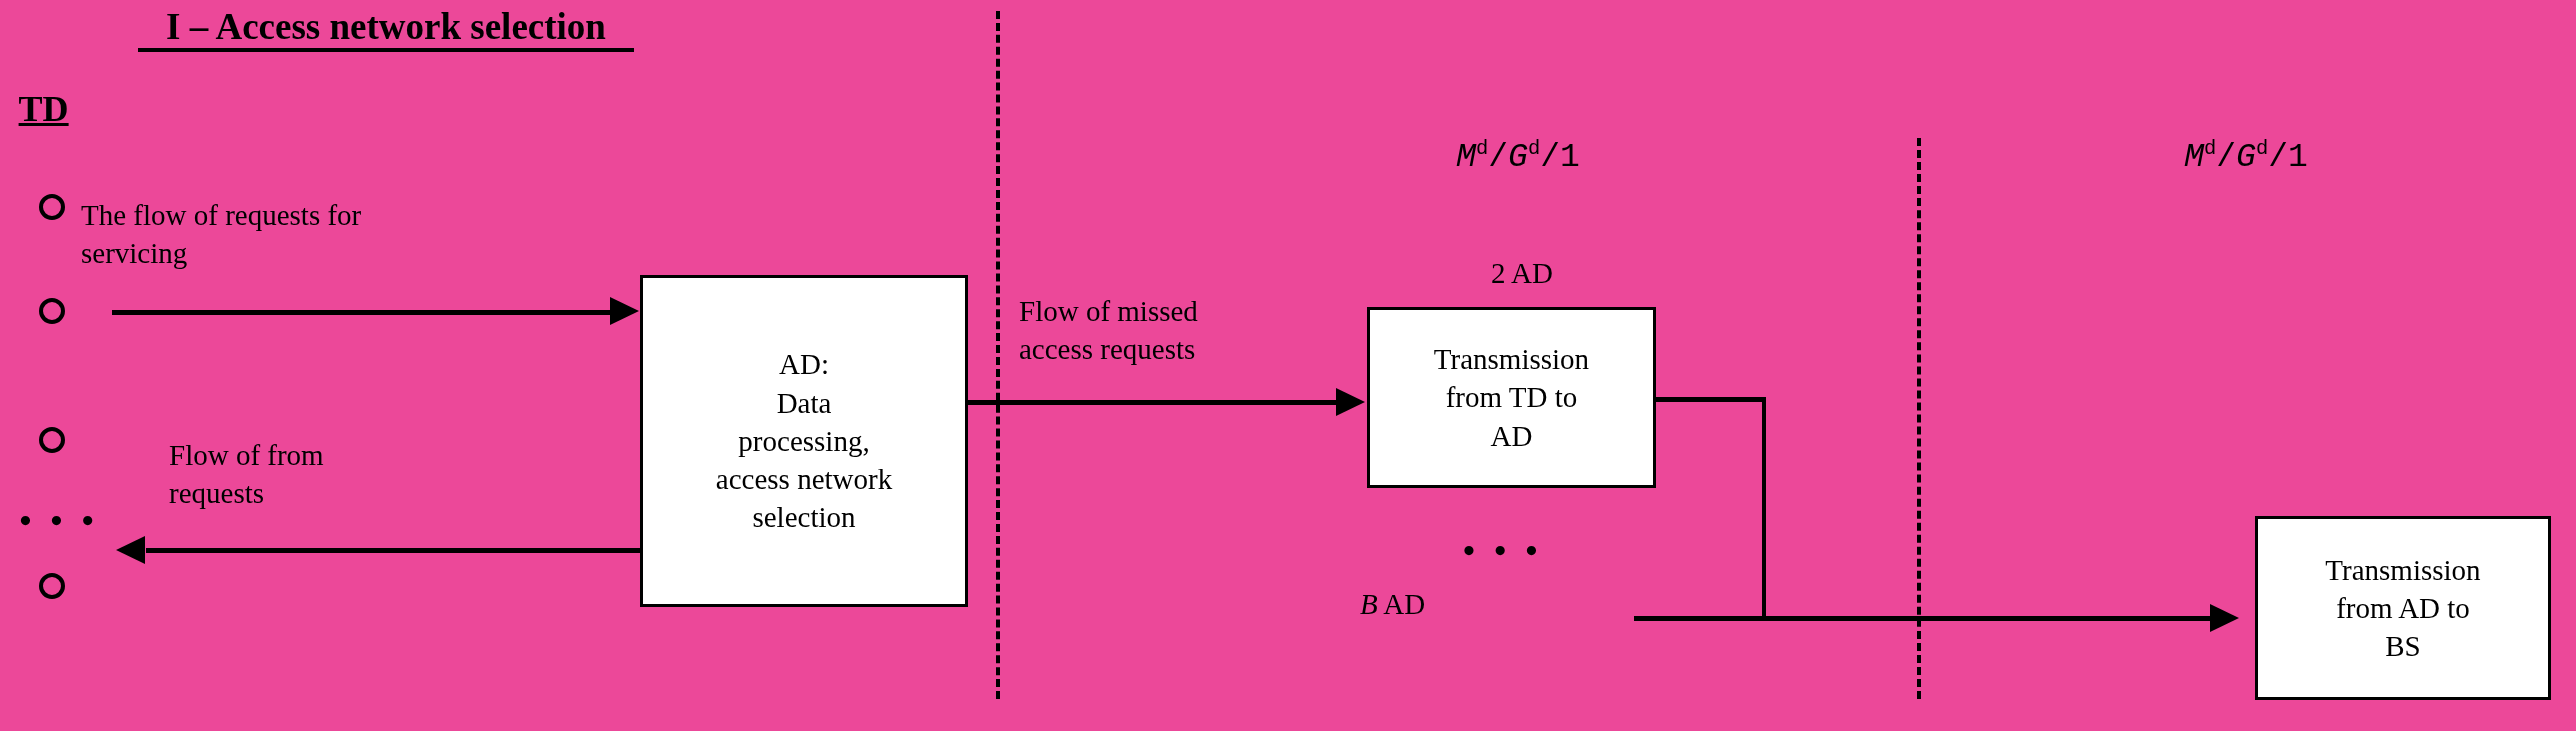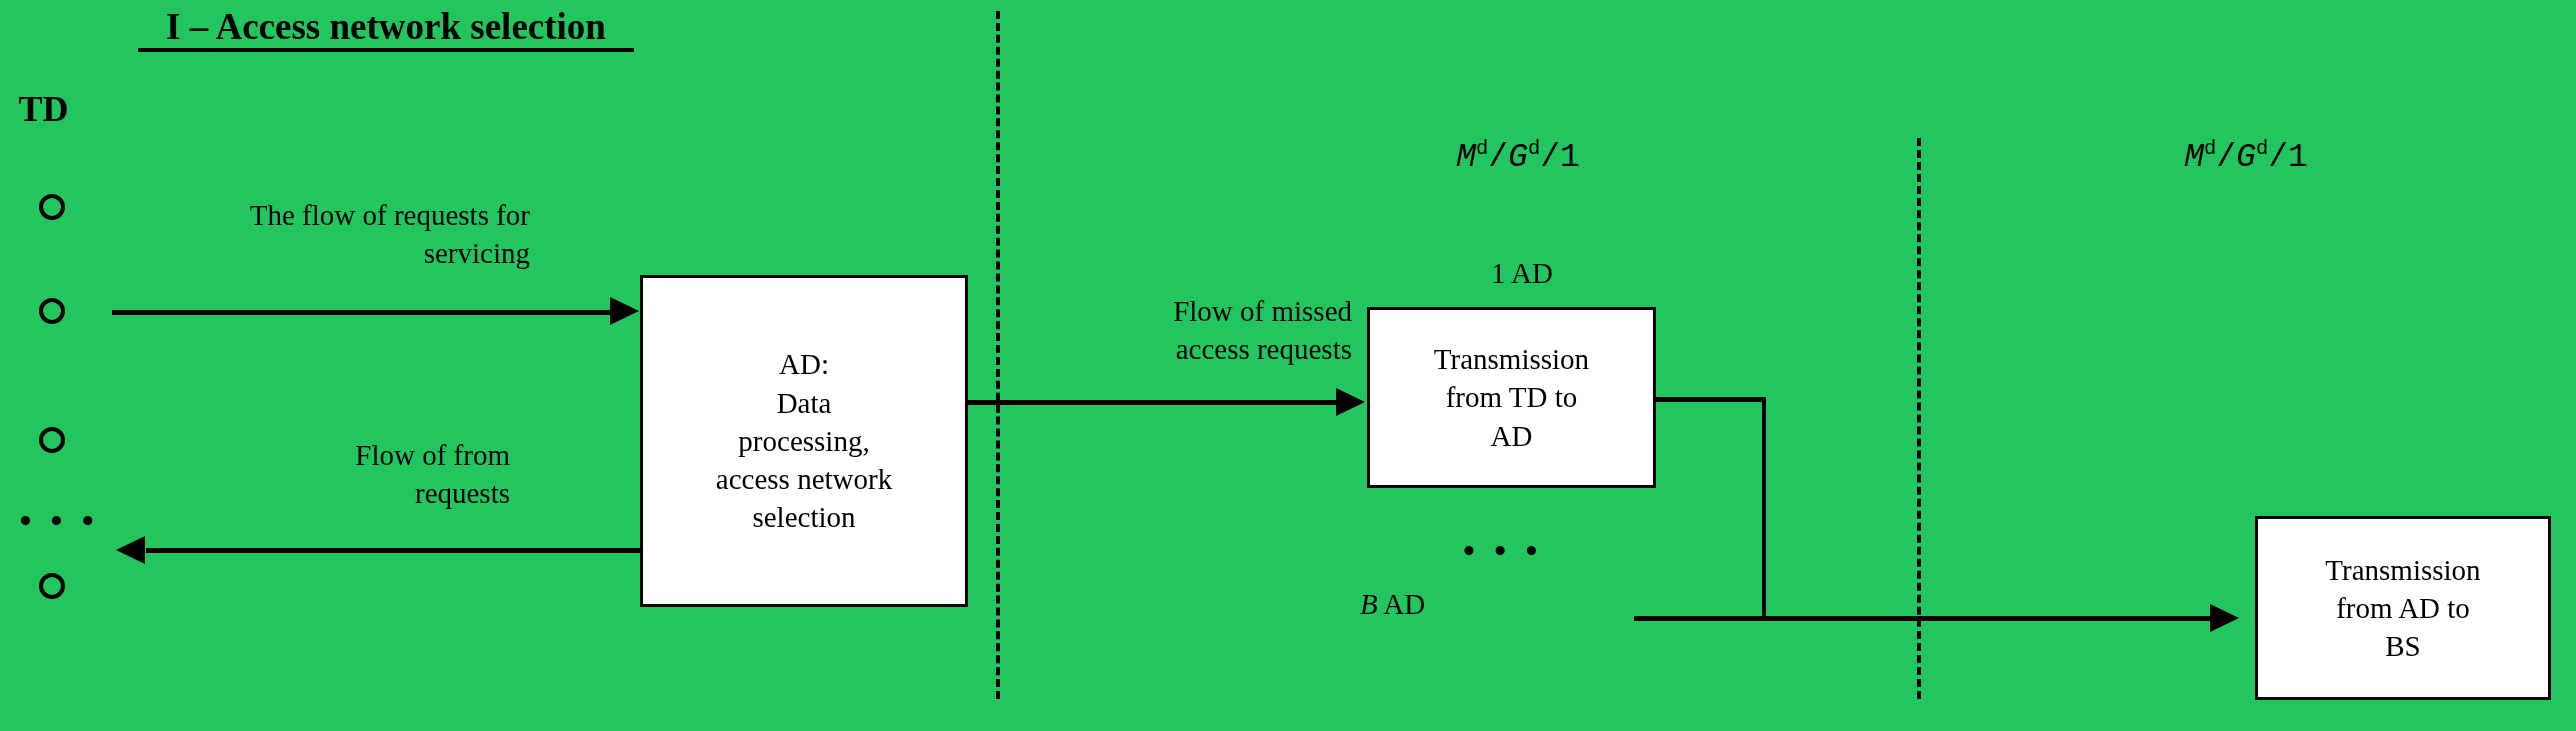--- a/index.html
+++ b/index.html
@@ -4,21 +4,21 @@
 <style>
   html, body {
     margin: 0;
     padding: 0;
     background: #ffffff;
   }
   #stage {
     position: relative;
     width: 2576px;
     height: 732px;
-    background: #22c55e;
+    background: #ec4899;
     font-family: "Liberation Serif", "DejaVu Serif", serif;
     color: #000000;
     overflow: hidden;
   }
   .abs { position: absolute; }
 
   
   .section-title {
     font-weight: bold;
     font-size: 37px;
@@ -28,20 +28,21 @@
     border-bottom: 4.6px solid #000;
     padding-bottom: 1.5px;
   }
 
   
   .td-label {
     font-weight: bold;
     font-size: 36px;
     line-height: 1;
     white-space: nowrap;
+    text-decoration: underline;
   }
   .td-circle {
     width: 26px;
     height: 26px;
     border: 4.6px solid #000;
     border-radius: 50%;
     box-sizing: border-box;
   }
   .vdots {
     font-size: 34px;
@@ -64,21 +65,21 @@
   .proc-box .box-text {
     font-size: 29px;
     line-height: 1.32;
     padding: 0 6.2px;
   }
 
   
   .flow-label {
     font-size: 29px;
     line-height: 1.3;
-    text-align: right;
+    text-align: left;
     white-space: pre-line;
   }
   .small-label {
     font-size: 29px;
     line-height: 1.2;
     white-space: nowrap;
     text-align: center;
   }
   .queue-label {
     font-size: 33px;
@@ -162,21 +163,21 @@
   <div class="abs arrow-right" style="left:1336px; top:388px;"></div>
 
   <div class="abs queue-label" style="left:1394px; top:139px; width:248px;">
     <i>M</i><sup>d</sup><span>/</span><i>G</i><sup>d</sup><span>/</span><span>1</span>
   </div>
 
   <div class="abs queue-label" style="left:2122px; top:139px; width:248px;">
     <i>M</i><sup>d</sup><span>/</span><i>G</i><sup>d</sup><span>/</span><span>1</span>
   </div>
 
-  <div class="abs small-label" style="left:1394px; top:256px; width:256px;">1 AD</div>
+  <div class="abs small-label" style="left:1394px; top:256px; width:256px;">2 AD</div>
 
   <div class="abs proc-box" style="left:1367px; top:307px; width:289px; height:181px;">
     <div class="box-text" style="white-space: pre-line;">Transmission
 from TD to
 AD</div>
   </div>
 
   <div class="abs vdots" style="left:1463px; top:534px;">• • •</div>
 
   <div class="abs small-label" style="left:1360px; top:587px;"><i>B</i><span> AD</span></div>

